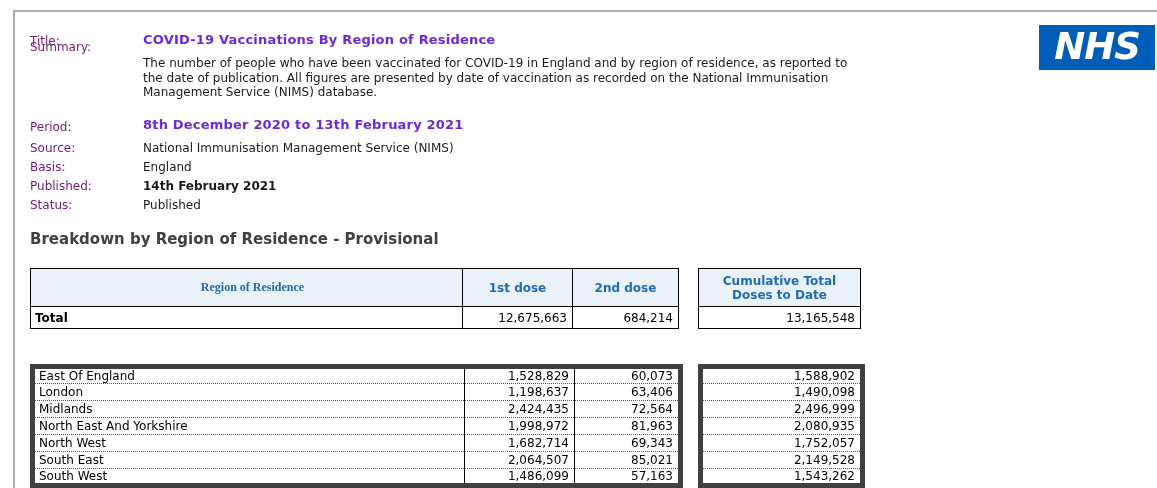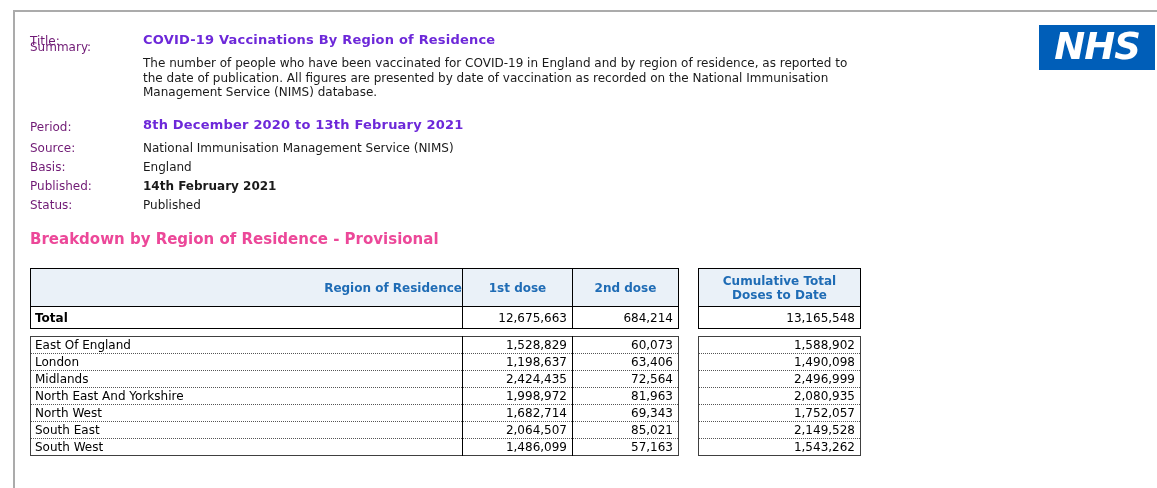--- a/index.html
+++ b/index.html
@@ -47,21 +47,21 @@
     line-height: 14.6px;
     color: #1a1a1a;
     white-space: normal;
   }
   .bold { font-weight: bold; }
   .section-heading {
     position: absolute;
     left: 30px; top: 230px;
     font-size: 15px;
     font-weight: bold;
-    color: #ec4899;
+    color: #404040;
   }
   .nhs-logo {
     position: absolute;
     left: 1017px; top: 25px;
     width: 116px; height: 45px;
     background: #005eb8;
     color: #ffffff;
     font-weight: bold;
     font-style: italic;
     font-size: 37px;
@@ -87,34 +87,34 @@
   .tbl-cum-head   { left: 698px; top: 268px; width: 162px; }
   .tbl-cum-rows   { left: 698px; top: 336px; width: 162px; border-radius: 18px; }
 
   .hdr-row td {
     background: #eaf1f8;
     color: #1f6cb5;
     font-weight: bold;
     border: 1px solid #000;
     height: 38px;
   }
-  .hdr-row td.first { text-align: right; padding-left: 12px; }
+  .hdr-row td.first { text-align: center; padding-left: 12px; font-family: Liberation Serif, serif; }
   .hdr-row td.num-h { text-align: center; }
   .hdr-cum {
     text-align: center;
     line-height: 14px;
   }
   .total-row td {
     border: 1px solid #000;
     height: 22px;
   }
   .total-row td.first { font-weight: bold; padding-left: 4px; text-align: left; }
   .num { text-align: right; padding-right: 5px; padding-left: 23px; }
 
-  .tbl-regions, .tbl-cum-rows { border: 1px solid #404040; }
+  .tbl-regions, .tbl-cum-rows { border: 5px solid #404040; margin-top: 28px; }
   .tbl-regions td { height: 17px; }
   .tbl-cum-rows td { height: 17px; }
   .tbl-regions td.c1 { border-right: 1px solid #000; padding-left: 4px; }
   .tbl-regions td.c2 { border-right: 1px solid #000; }
   .tbl-regions tr:not(:last-child) td,
   .tbl-cum-rows tr:not(:last-child) td {
     border-bottom: 1px dotted #555;
   }
 </style>
 </head>

